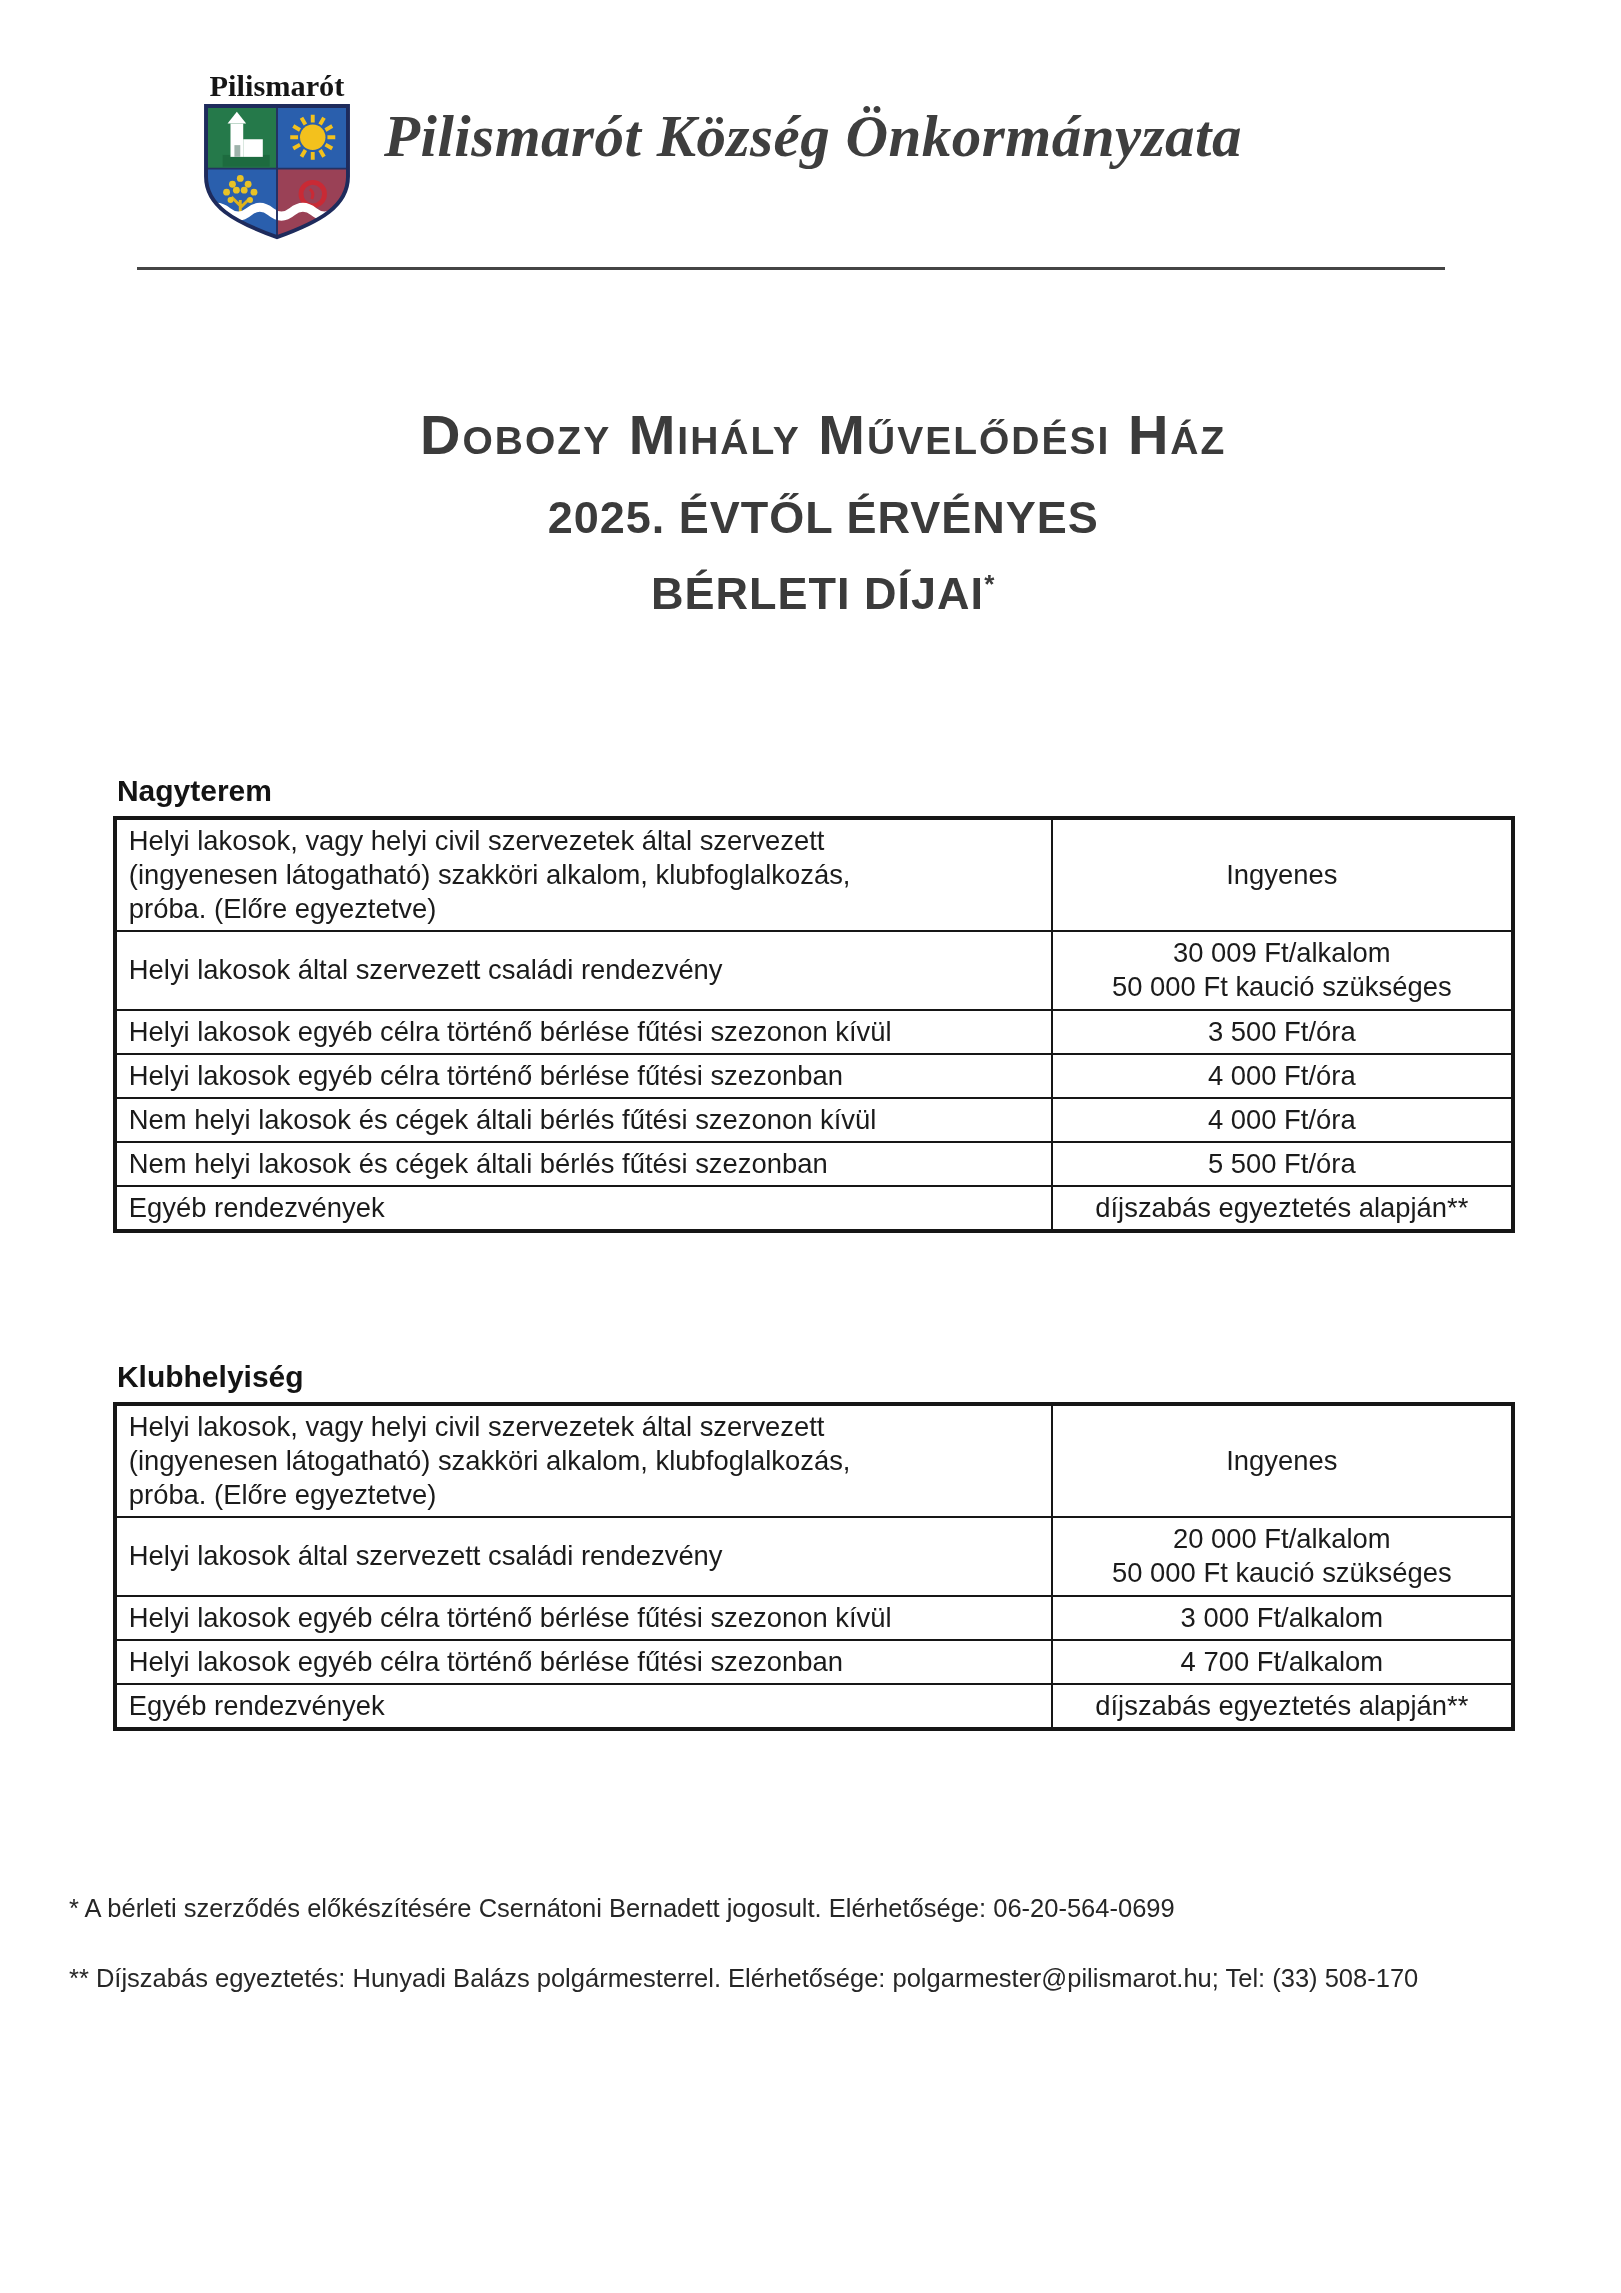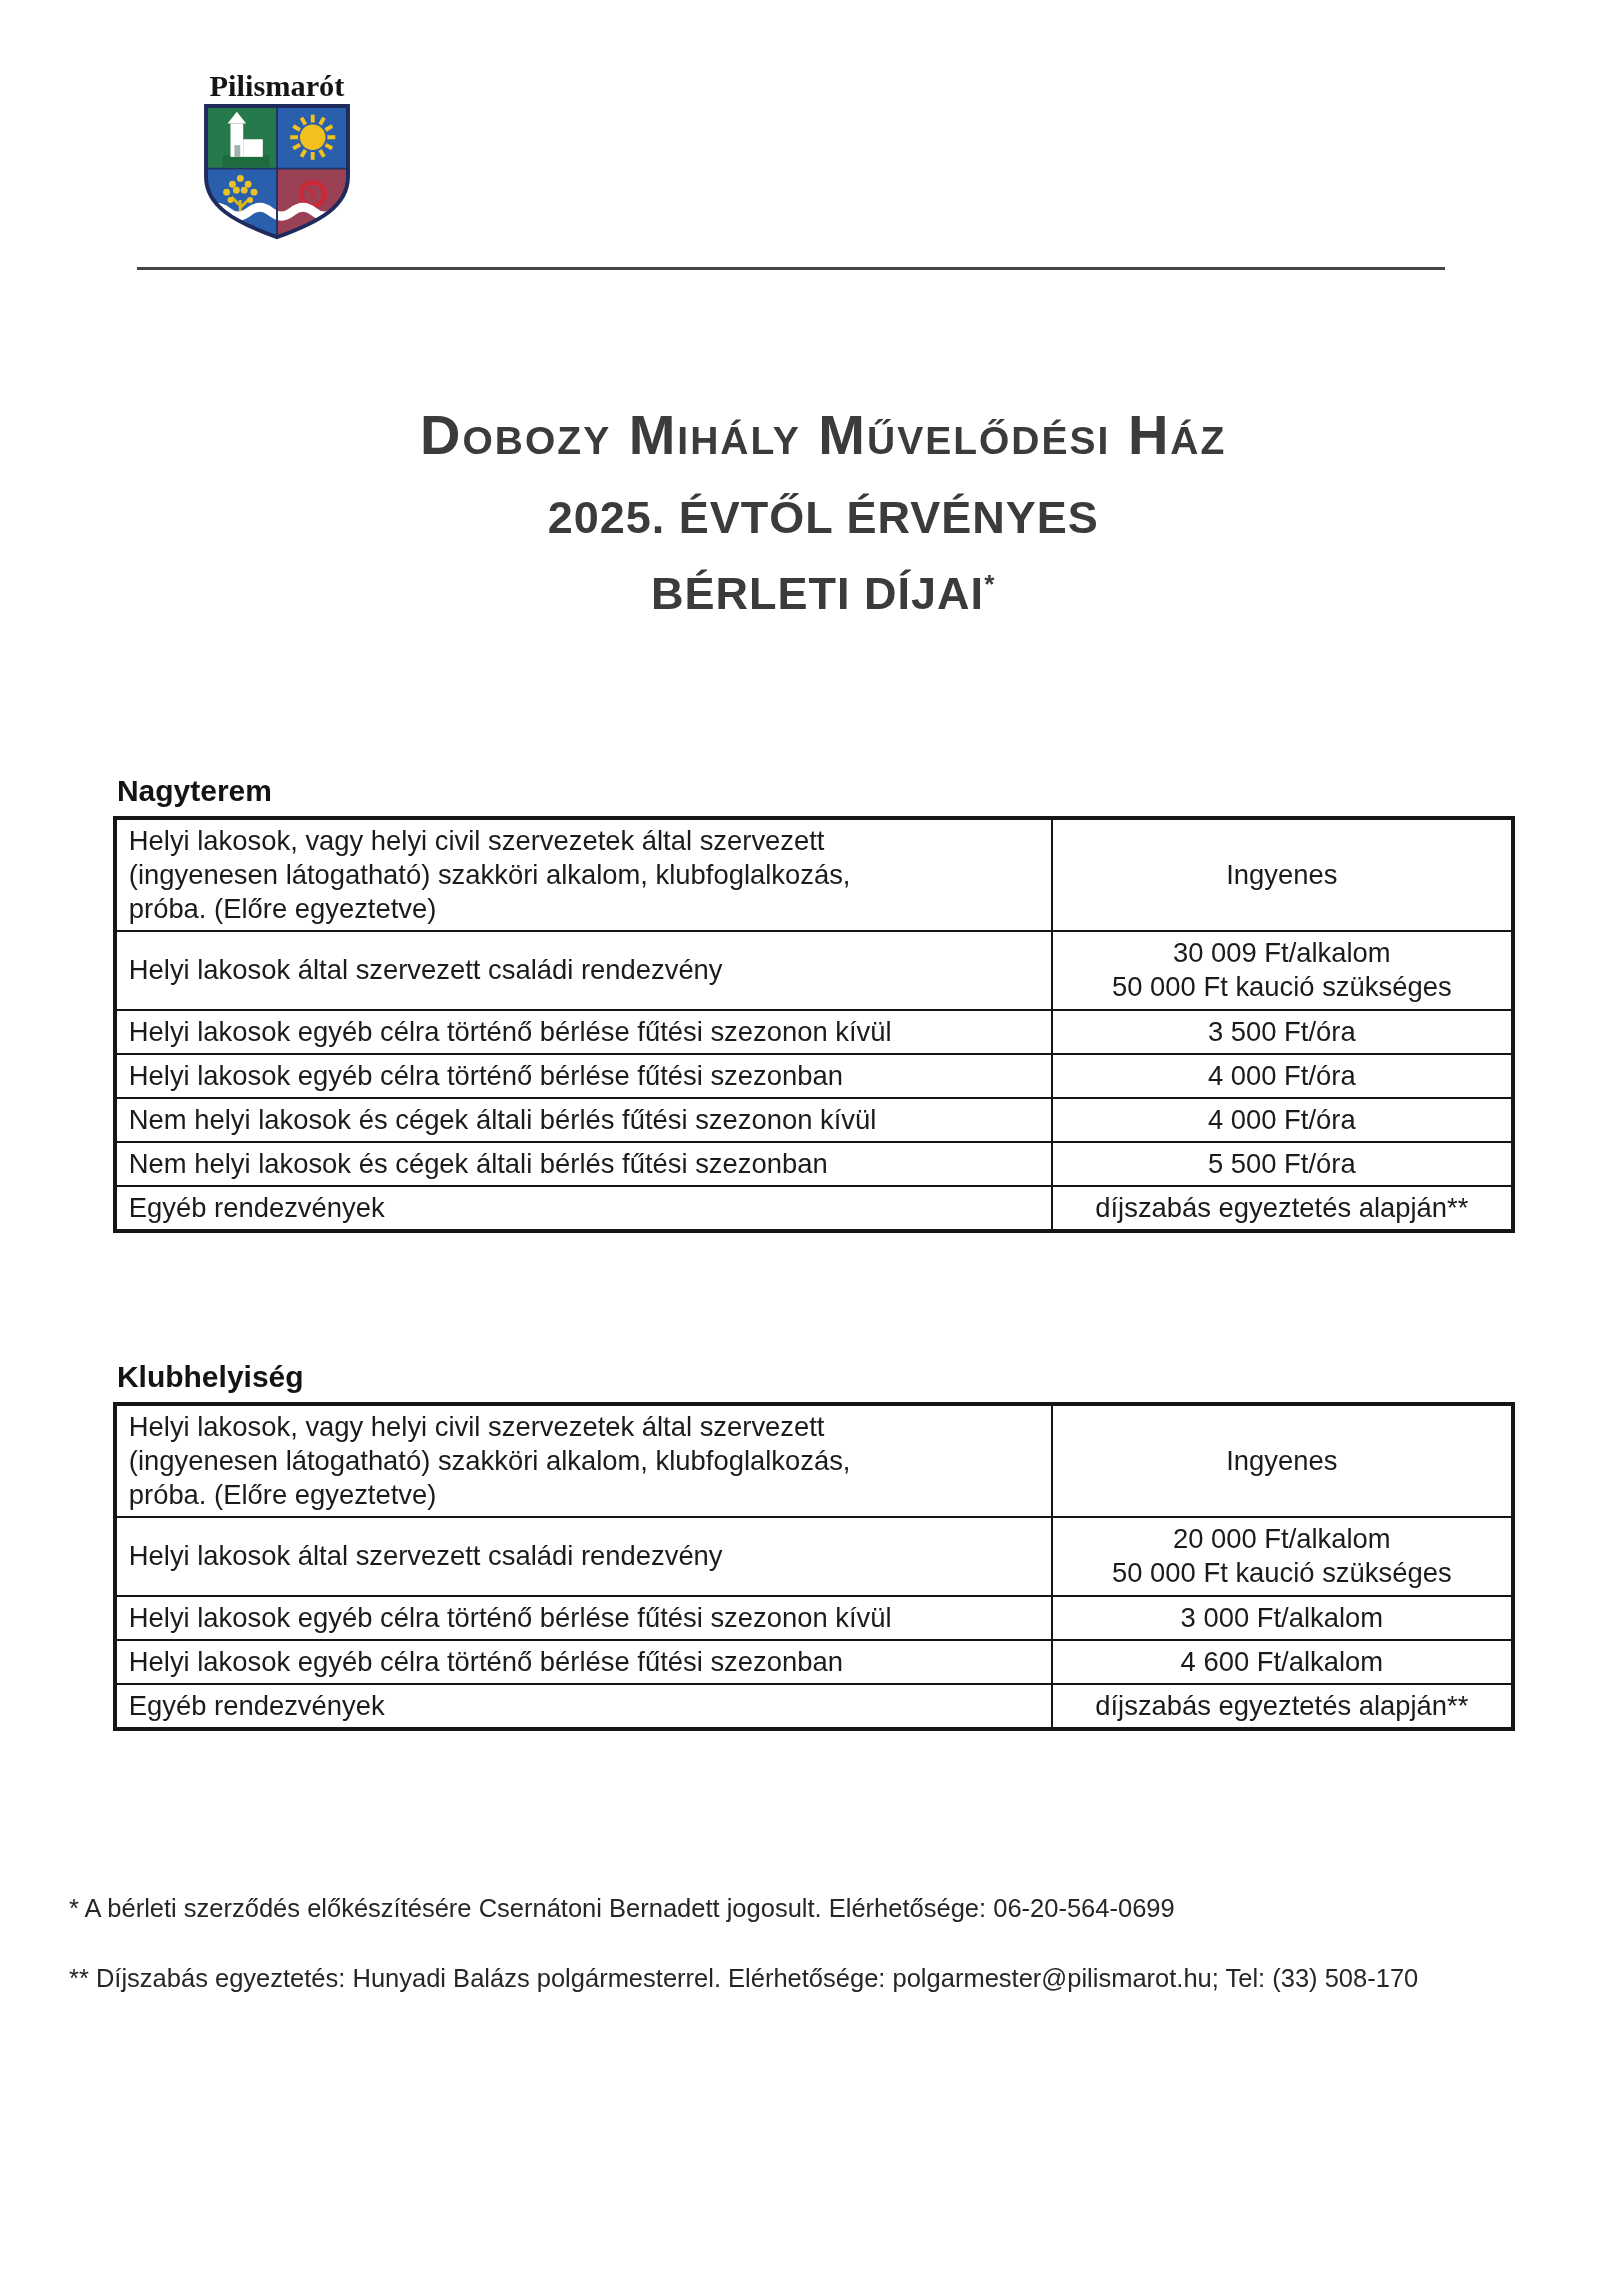--- a/index.html
+++ b/index.html
@@ -104,20 +104,21 @@
       </g>
 
       <path d="M15,158 Q26,149 37,158 T59,158 T81,158 T103,158 T125,158 T147,158 L162,156" stroke="#ffffff" stroke-width="9" fill="none"></path>
 
       <line x1="87.5" y1="50" x2="87.5" y2="186" stroke="#243263" stroke-width="2"></line>
       <line x1="15" y1="114" x2="160" y2="114" stroke="#243263" stroke-width="2"></line>
     </g>
     <path d="M15,50 L160,50 L160,122 C160,152 132,168 87.5,184 C43,168 15,152 15,122 Z" fill="none" stroke="#1e2b5c" stroke-width="4"></path>
   </svg>
 
+  <div class="org-name">Pilismarót Község Önkormányzata</div>
   <div class="rule"></div>
 
   <div class="title-block">
     <div class="title-l1">Dobozy Mihály Művelődési Ház</div>
     <div class="title-l2">2025. ÉVTŐL ÉRVÉNYES</div>
     <div class="title-l3"><span>BÉRLETI DÍJAI</span><sup>*</sup></div>
   </div>
 
   <div class="section" id="section-0">
     <h2 class="section-heading">Nagyterem</h2>
@@ -205,21 +206,21 @@
   </tr>
           <tr>
     <td>Helyi lakosok egyéb célra történő bérlése fűtési szezonon kívül</td>
     <td class="price">
               <div>3 000 Ft/alkalom</div>
             </td>
   </tr>
           <tr>
     <td>Helyi lakosok egyéb célra történő bérlése fűtési szezonban</td>
     <td class="price">
-              <div>4 600 Ft/alkalom</div>
+              <div>4 700 Ft/alkalom</div>
             </td>
   </tr>
           <tr>
     <td>Egyéb rendezvények</td>
     <td class="price">
               <div>díjszabás egyeztetés alapján**</div>
             </td>
   </tr>
         </tbody>
     </table>

